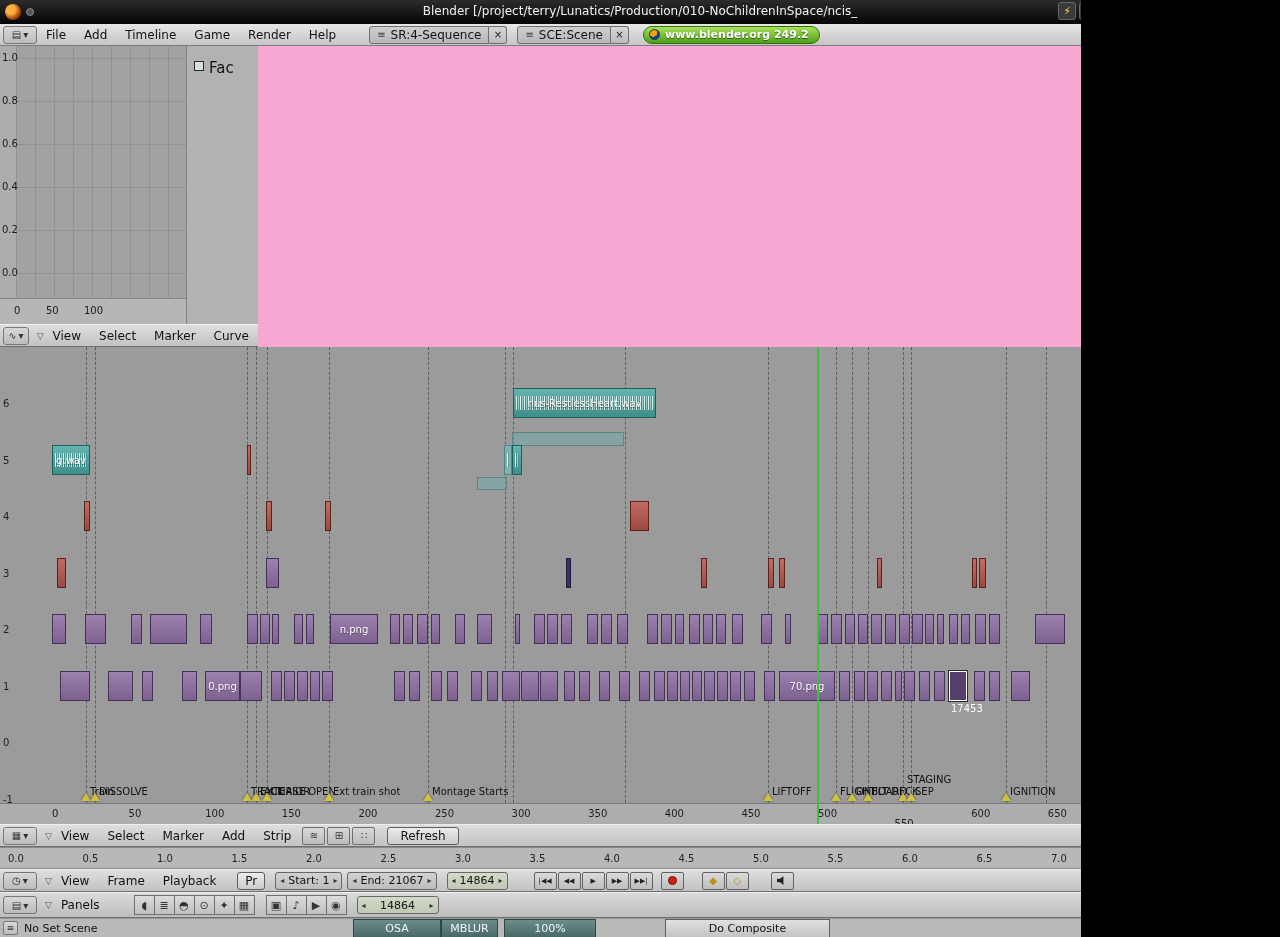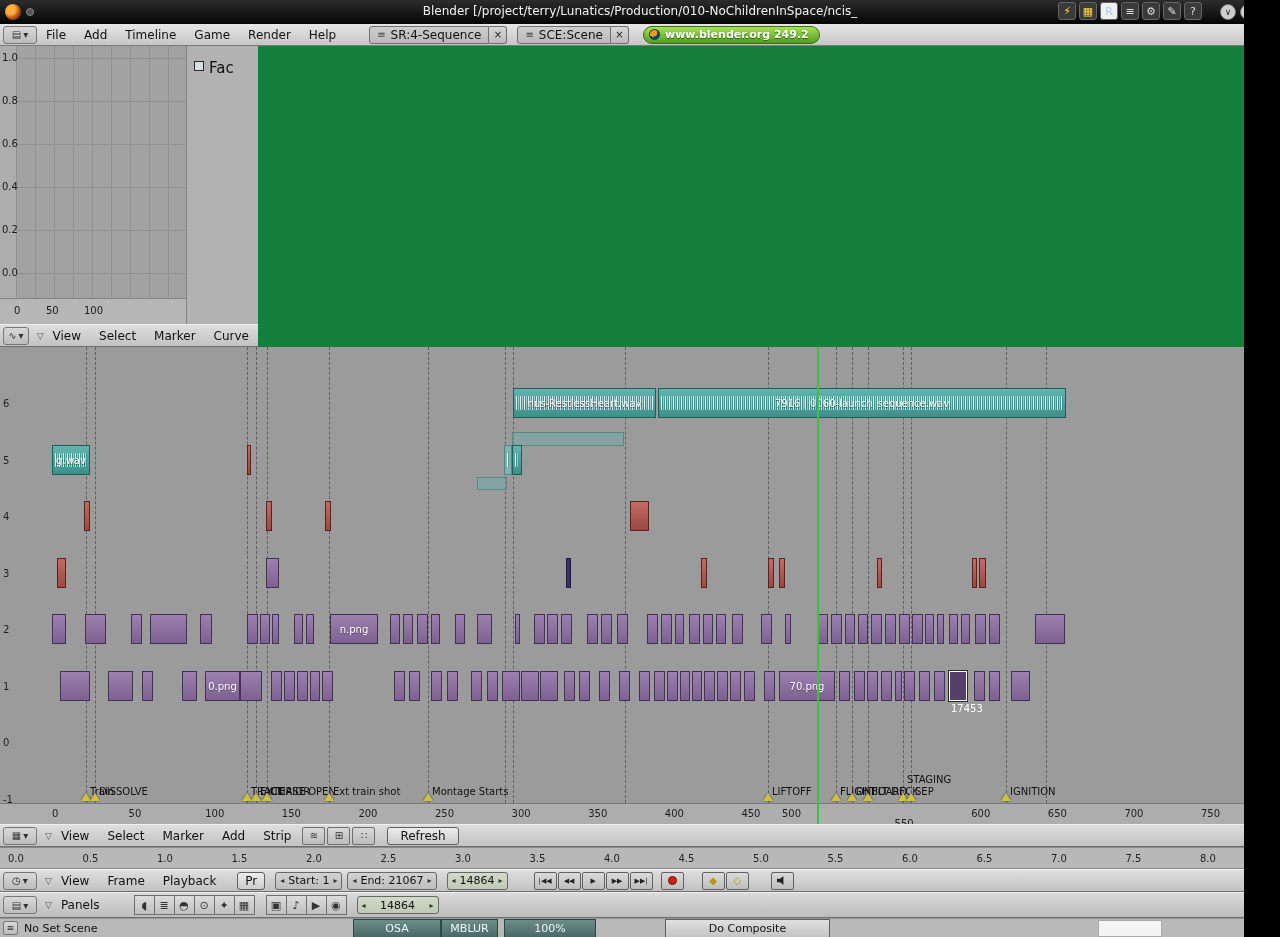--- a/index.html
+++ b/index.html
@@ -1,18 +1,18 @@
 <!DOCTYPE html>
 <html><head>
 <meta charset="utf-8">
 <style>
   * { margin:0; padding:0; box-sizing:border-box; }
   html,body { width:1280px; height:937px; overflow:hidden; }
   body { font-family:"DejaVu Sans", sans-serif; background:#000; }
-  .screen { position:relative; width:1244px; height:937px; background:#15803d; overflow:hidden; }
+  .screen { position:relative; width:1081px; height:937px; background:#f9a8d4; overflow:hidden; }
 
   
   .titlebar { position:absolute; left:0; top:0; width:1280px; height:24px;
     background:linear-gradient(#2c2c2c,#050505); color:#eee; font-size:12px; }
   .tb-appicon { position:absolute; left:5px; top:4px; width:16px; height:16px; border-radius:50%;
     background:radial-gradient(circle at 35% 35%, #ffb040 30%, #b05010 60%, #401800 100%); }
   .tb-dot { position:absolute; left:26px; top:8px; width:8px; height:8px; border-radius:50%; background:#555; border:1px solid #888; }
   .tb-title { position:absolute; left:0; right:0; top:4px; text-align:center; color:#f2f2f2; font-size:12px; white-space:nowrap; }
   .tb-tray { position:absolute; right:78px; top:2px; display:flex; gap:3px; }
   .tb-tray span { width:18px; height:18px; display:flex; align-items:center; justify-content:center;
@@ -252,24 +252,20 @@
         <div class="vline" style="left: 868px;"></div>
         <div class="vline" style="left: 903px;"></div>
         <div class="vline" style="left: 911px;"></div>
         <div class="vline" style="left: 1006px;"></div>
         <div class="vline" style="left: 1046px;"></div>
         <div class="ghost" style="left: 512px; top: 85px; width: 112px; height: 14px;"></div>
         <div class="ghost" style="left: 477px; top: 130px; width: 30px; height: 13px;"></div>
         <div class="strip t-a" style="left: 513px; top: 41px; width: 143px;">
           <i class="wave"></i>
           <span class="slabel">nus-RestlessHeart.wav</span>
-        </div>
-        <div class="strip t-a" style="left: 658px; top: 41px; width: 408px;">
-          <i class="wave"></i>
-          <span class="slabel">7916 | 0060-launch_sequence.wav</span>
         </div>
         <div class="strip t-a" style="left: 52px; top: 98px; width: 38px;">
           <i class="wave"></i>
           <span class="slabel">g.wav</span>
         </div>
         <div class="strip t-r" style="left: 247px; top: 98px; width: 4px;"></div>
         <div class="strip t-al" style="left: 504px; top: 98px; width: 8px;">
           <i class="wave"></i>
         </div>
         <div class="strip t-a" style="left: 512px; top: 98px; width: 10px;">
@@ -432,21 +428,21 @@
         <div class="ftick" style="left: 52px;">0</div>
         <div class="ftick" style="left: 128.6px;">50</div>
         <div class="ftick" style="left: 205.2px;">100</div>
         <div class="ftick" style="left: 281.8px;">150</div>
         <div class="ftick" style="left: 358.4px;">200</div>
         <div class="ftick" style="left: 435px;">250</div>
         <div class="ftick" style="left: 511.6px;">300</div>
         <div class="ftick" style="left: 588.2px;">350</div>
         <div class="ftick" style="left: 664.8px;">400</div>
         <div class="ftick" style="left: 741.4px;">450</div>
-        <div class="ftick" style="left: 782px;">500</div>
+        <div class="ftick" style="left: 818px;">500</div>
         <div class="ftick" style="left: 894.6px; margin-top: 10px;">550</div>
         <div class="ftick" style="left: 971.2px;">600</div>
         <div class="ftick" style="left: 1047.8px;">650</div>
         <div class="ftick" style="left: 1124.4px;">700</div>
         <div class="ftick" style="left: 1201px;">750</div>
       </div>
     <div class="cfra" style="left: 817px;"></div>
   </div>
 
   <div class="bar vse-header">

